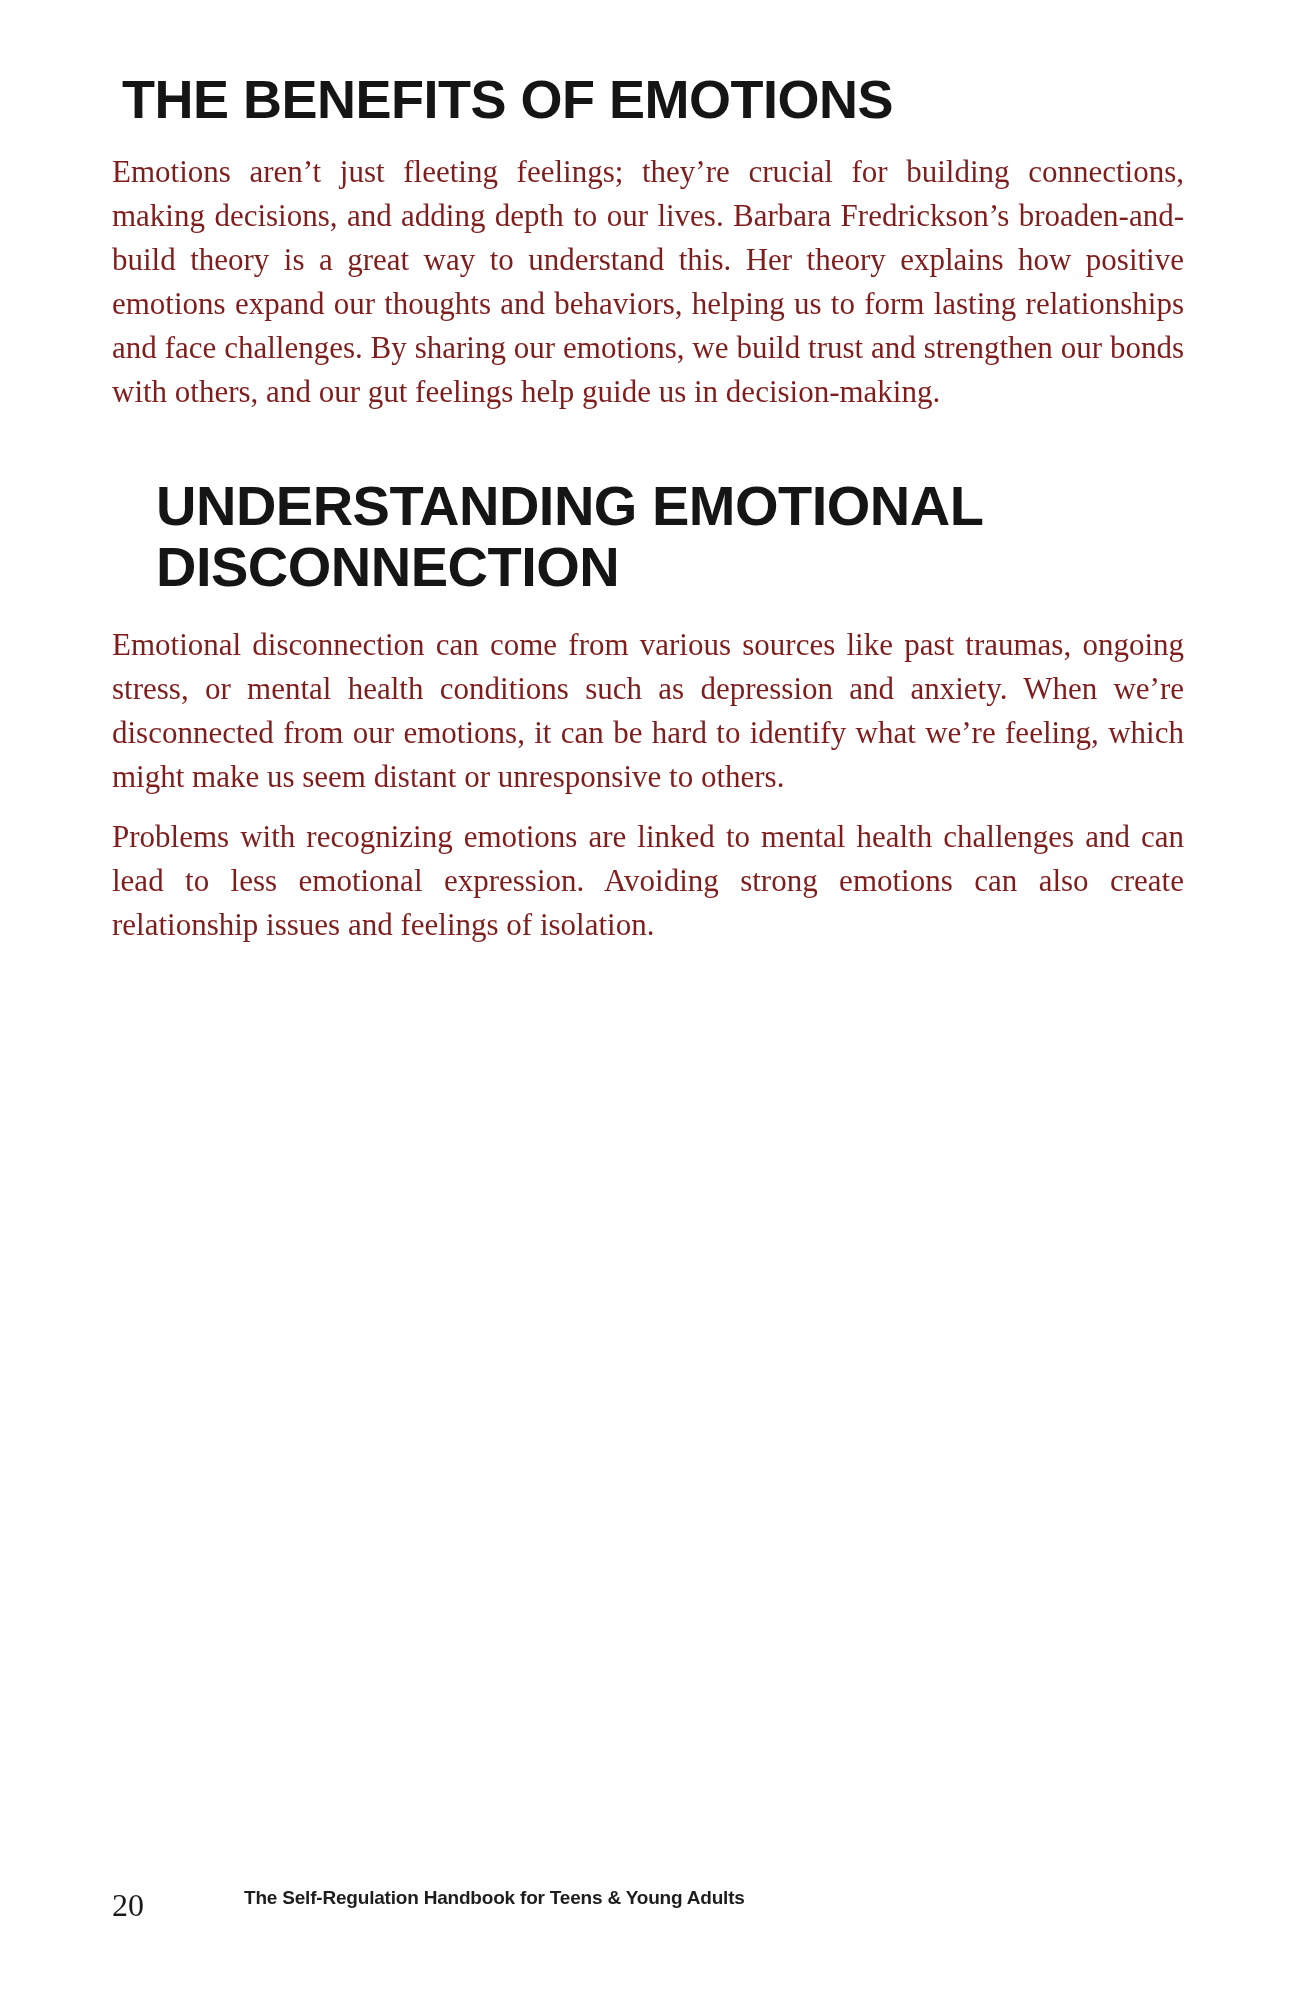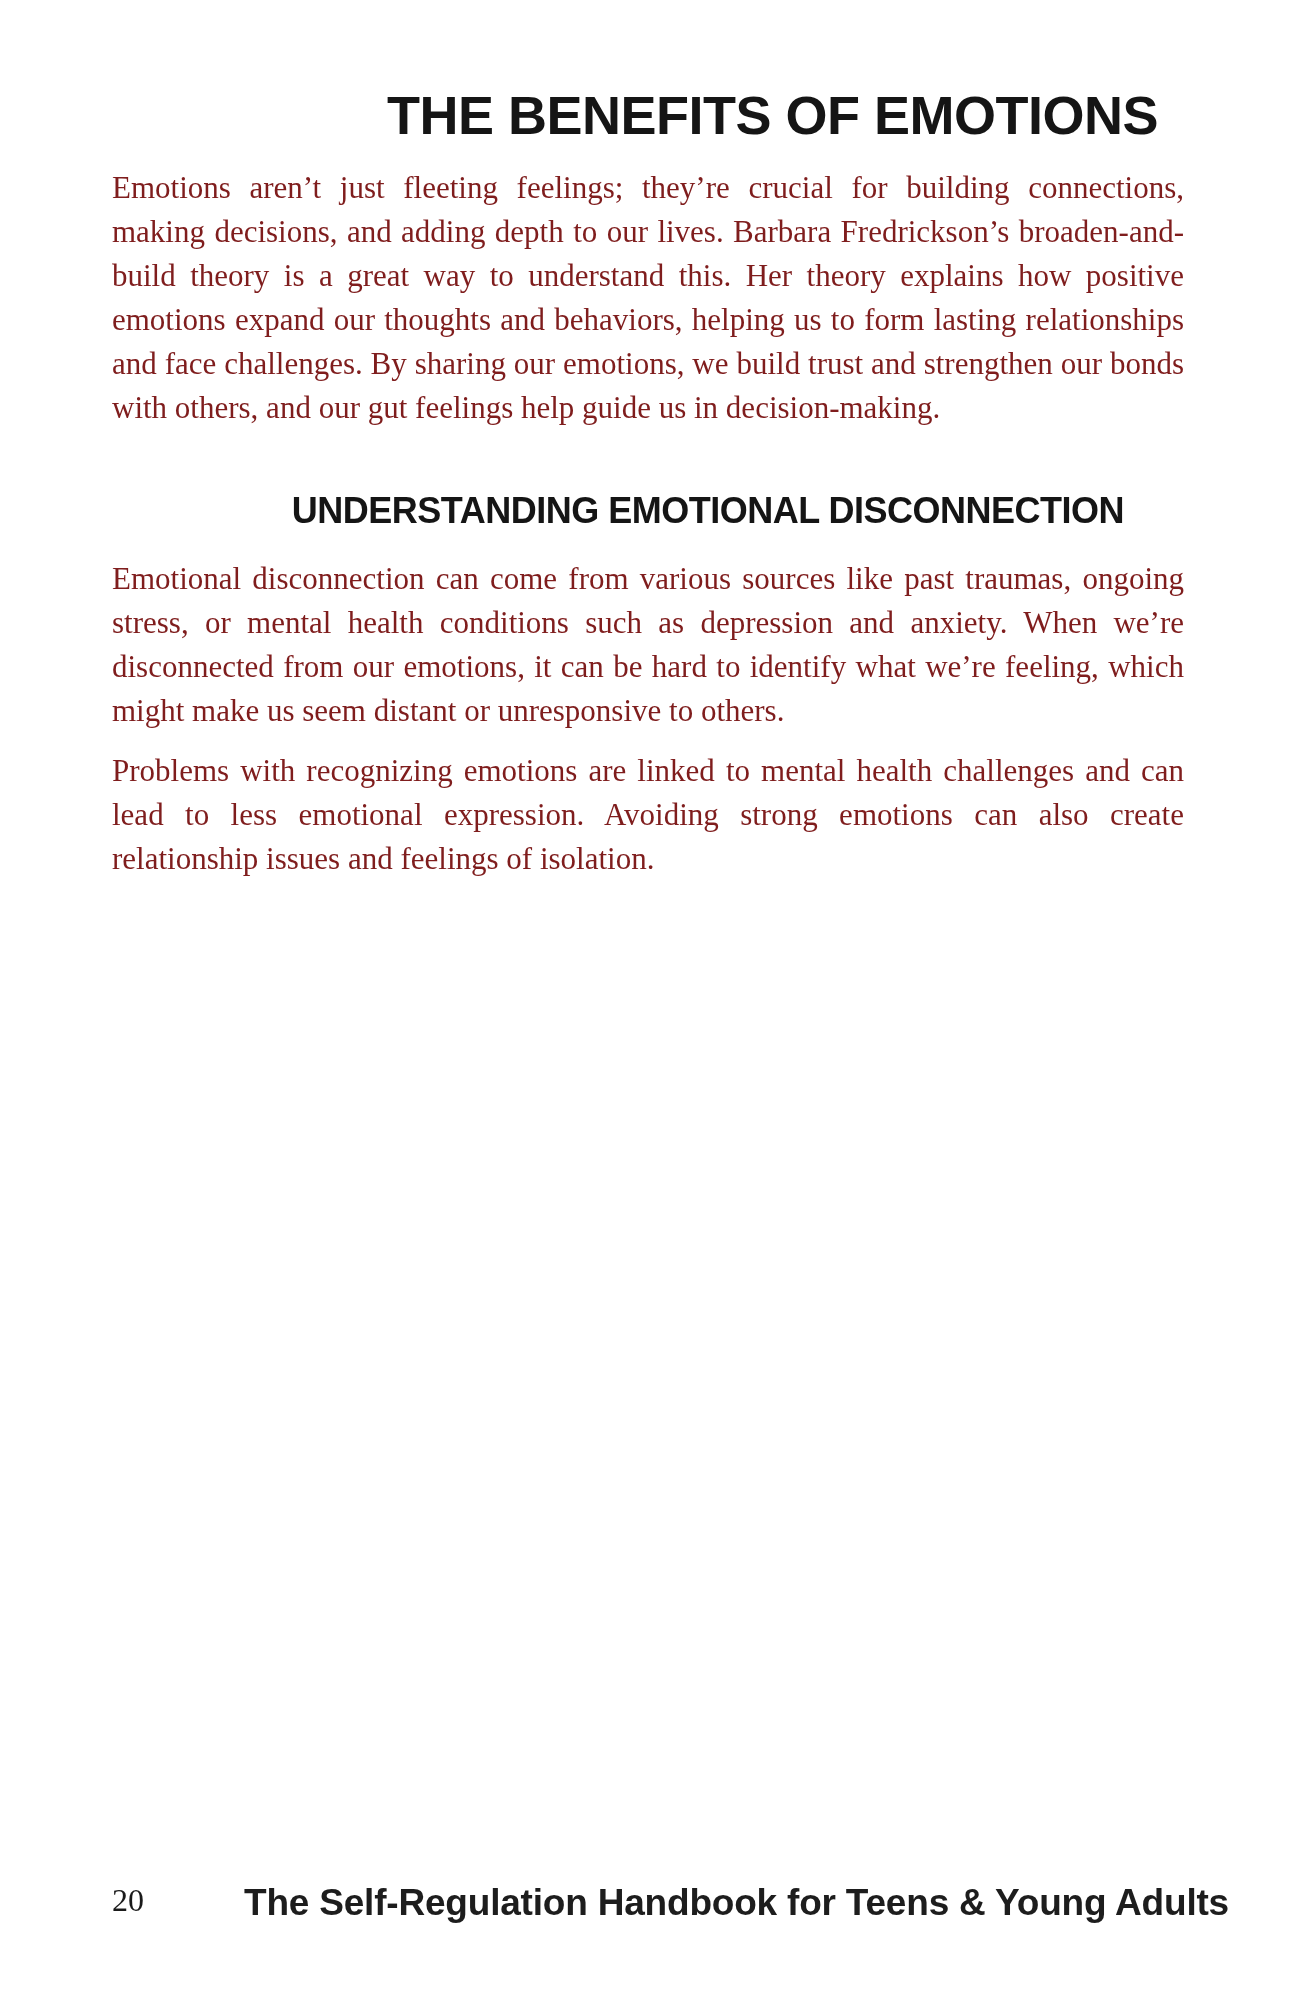--- a/index.html
+++ b/index.html
@@ -27,35 +27,35 @@
     padding-top: 70px;
     box-sizing: border-box;
   }
 
   
   .section-heading {
     font-family: "Liberation Sans", "DejaVu Sans", sans-serif;
     font-weight: 700;
     text-transform: uppercase;
     color: #151515;
-    text-align: right;
+    text-align: left;
     letter-spacing: -0.5px;
     line-height: 1.08;
-    margin: 16px;
+    margin: 0;
     -webkit-font-smoothing: antialiased;
   }
 
   .heading-1 {
     font-size: 54px;
     padding: 0 10px;
     margin-bottom: 22px;
   }
 
   .heading-2 {
-    font-size: 36px;
+    font-size: 56px;
     padding: 0 44px;
     margin-top: 62px;
     margin-bottom: 26px;
   }
 
   
   .body-par {
     font-family: "Liberation Serif", "DejaVu Serif", serif;
     font-size: 31px;
     line-height: 1.42;
@@ -90,21 +90,21 @@
     font-size: 32px;
     color: #1a1a1a;
     width: 132px;
     flex: 0 0 132px;
     text-align: left;
   }
 
   .footer-title {
     font-family: "Liberation Sans", "DejaVu Sans", sans-serif;
     font-weight: 700;
-    font-size: 37px;
+    font-size: 19px;
     color: #1d1d1d;
     letter-spacing: -0.2px;
     white-space: nowrap;
   }
 </style>
 </head>
 <body>
 
 <div class="page">
 

